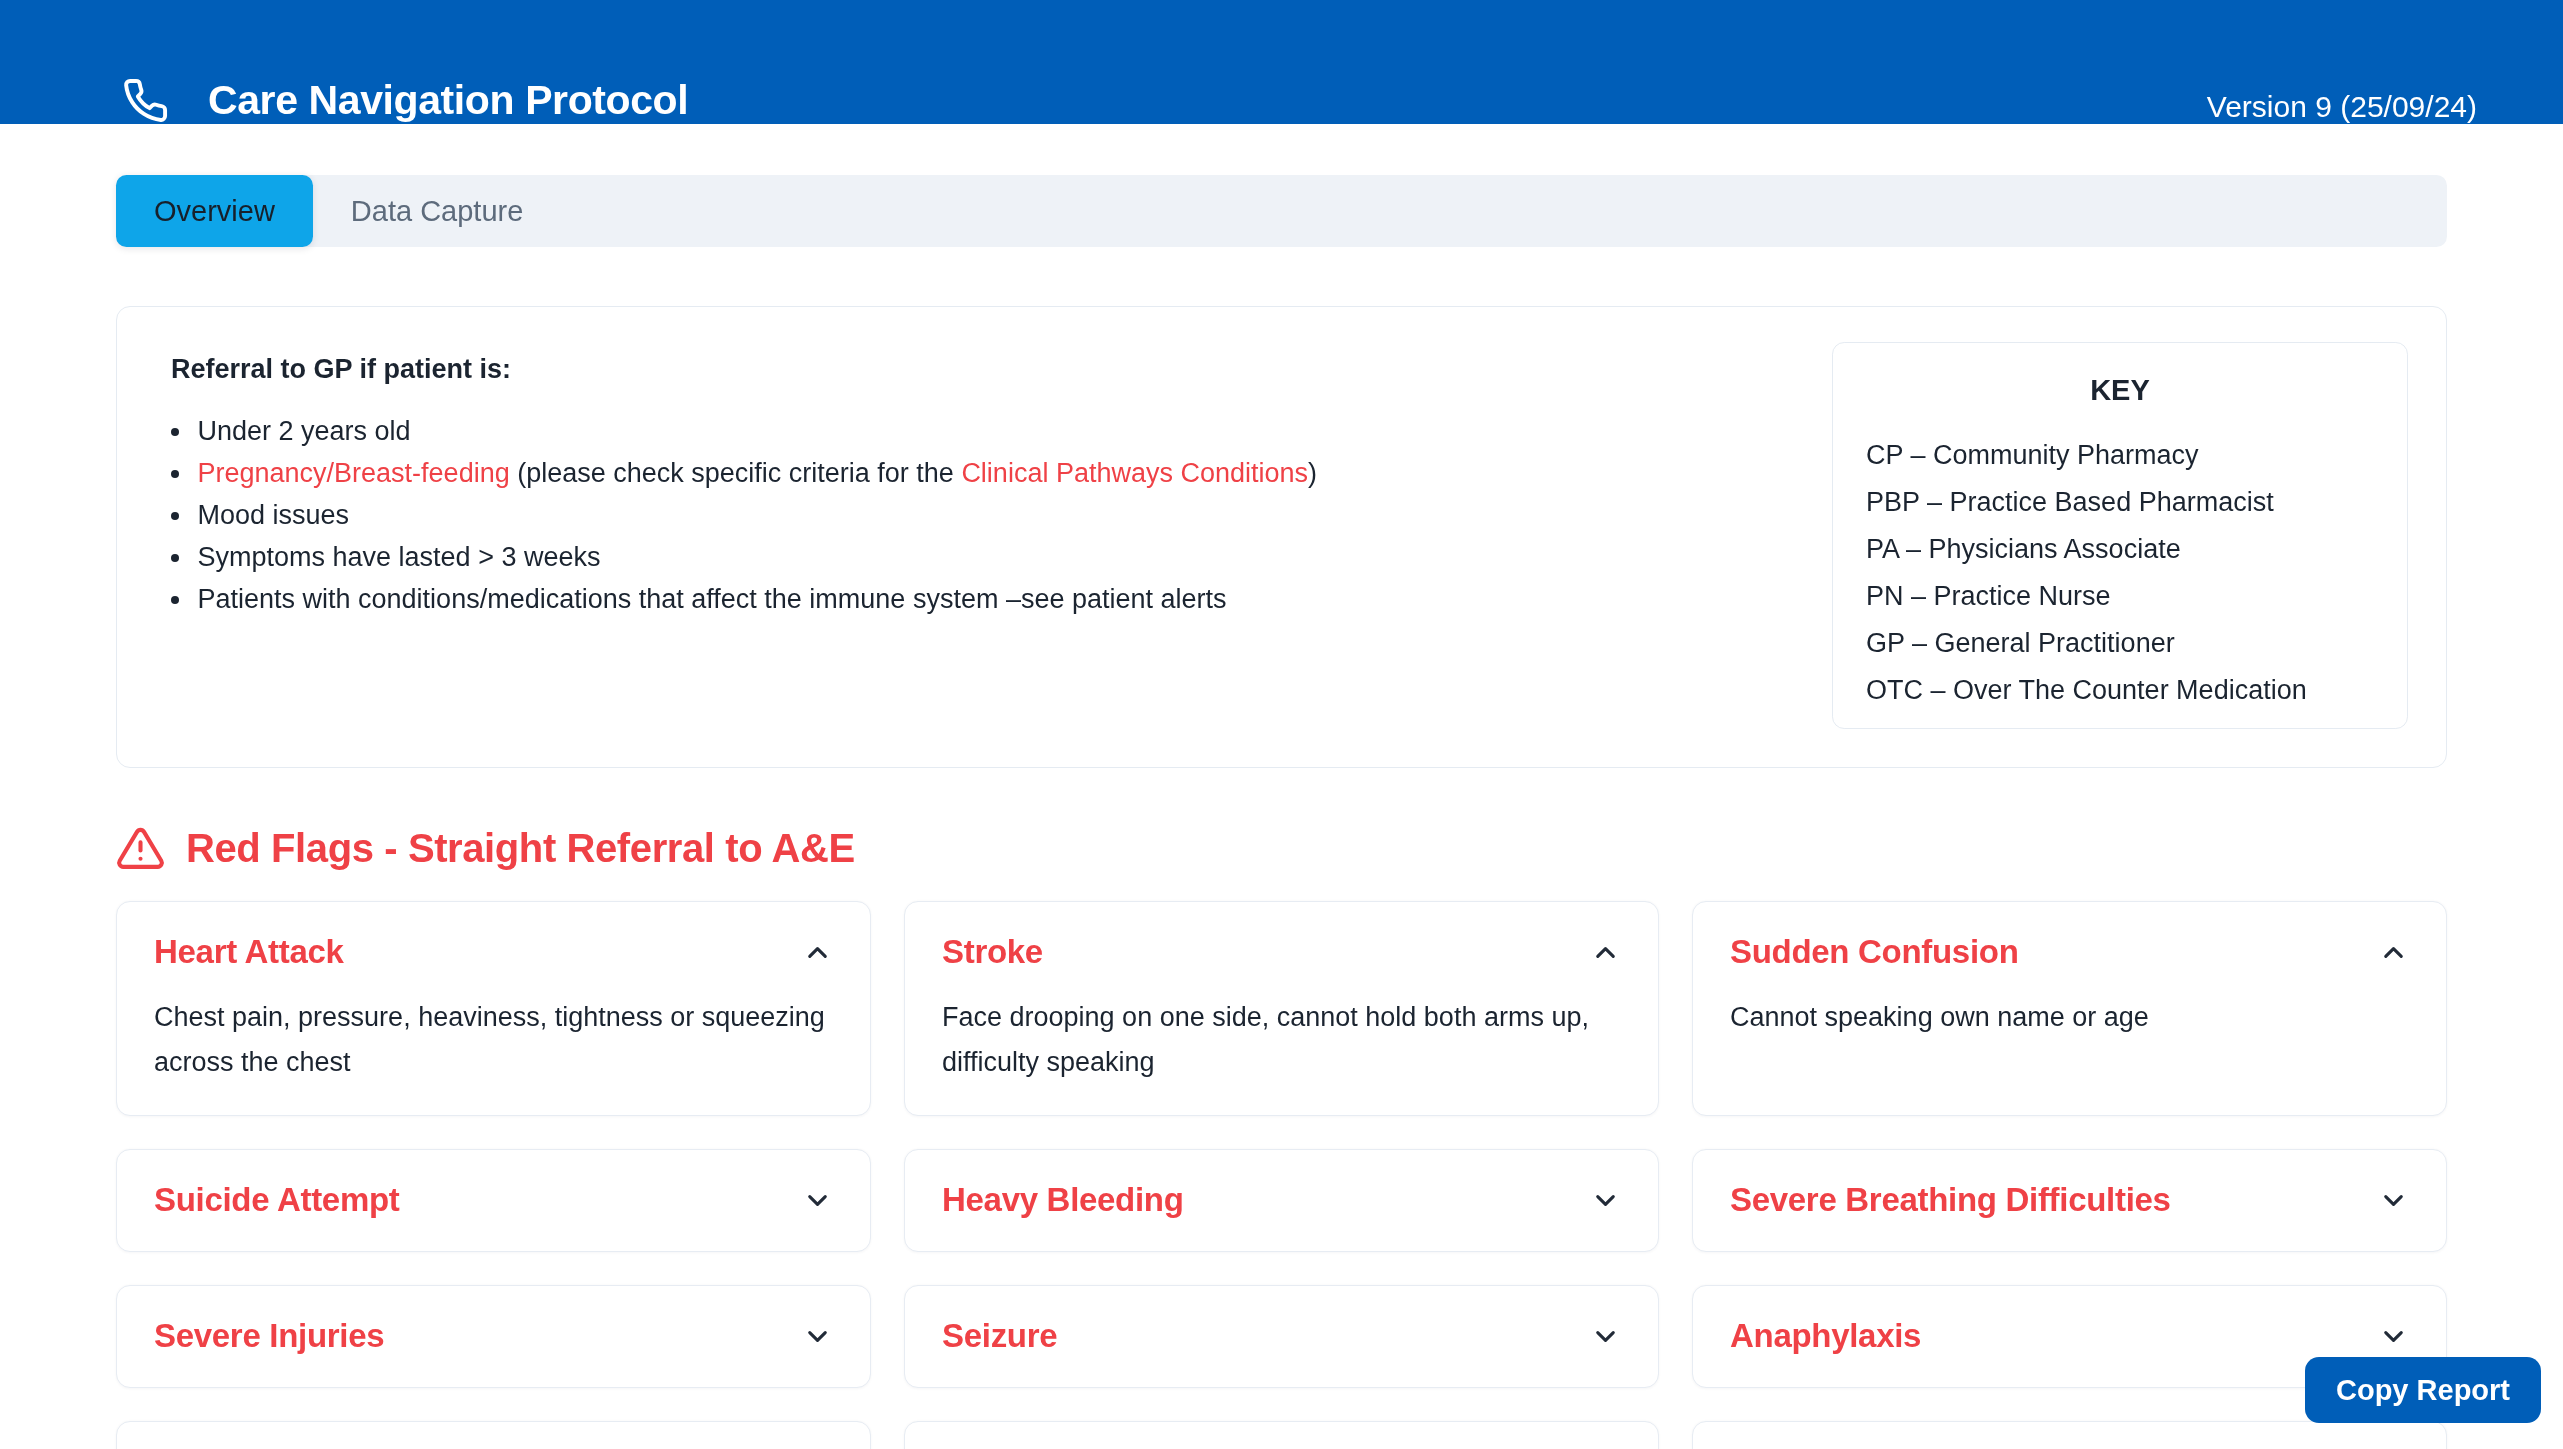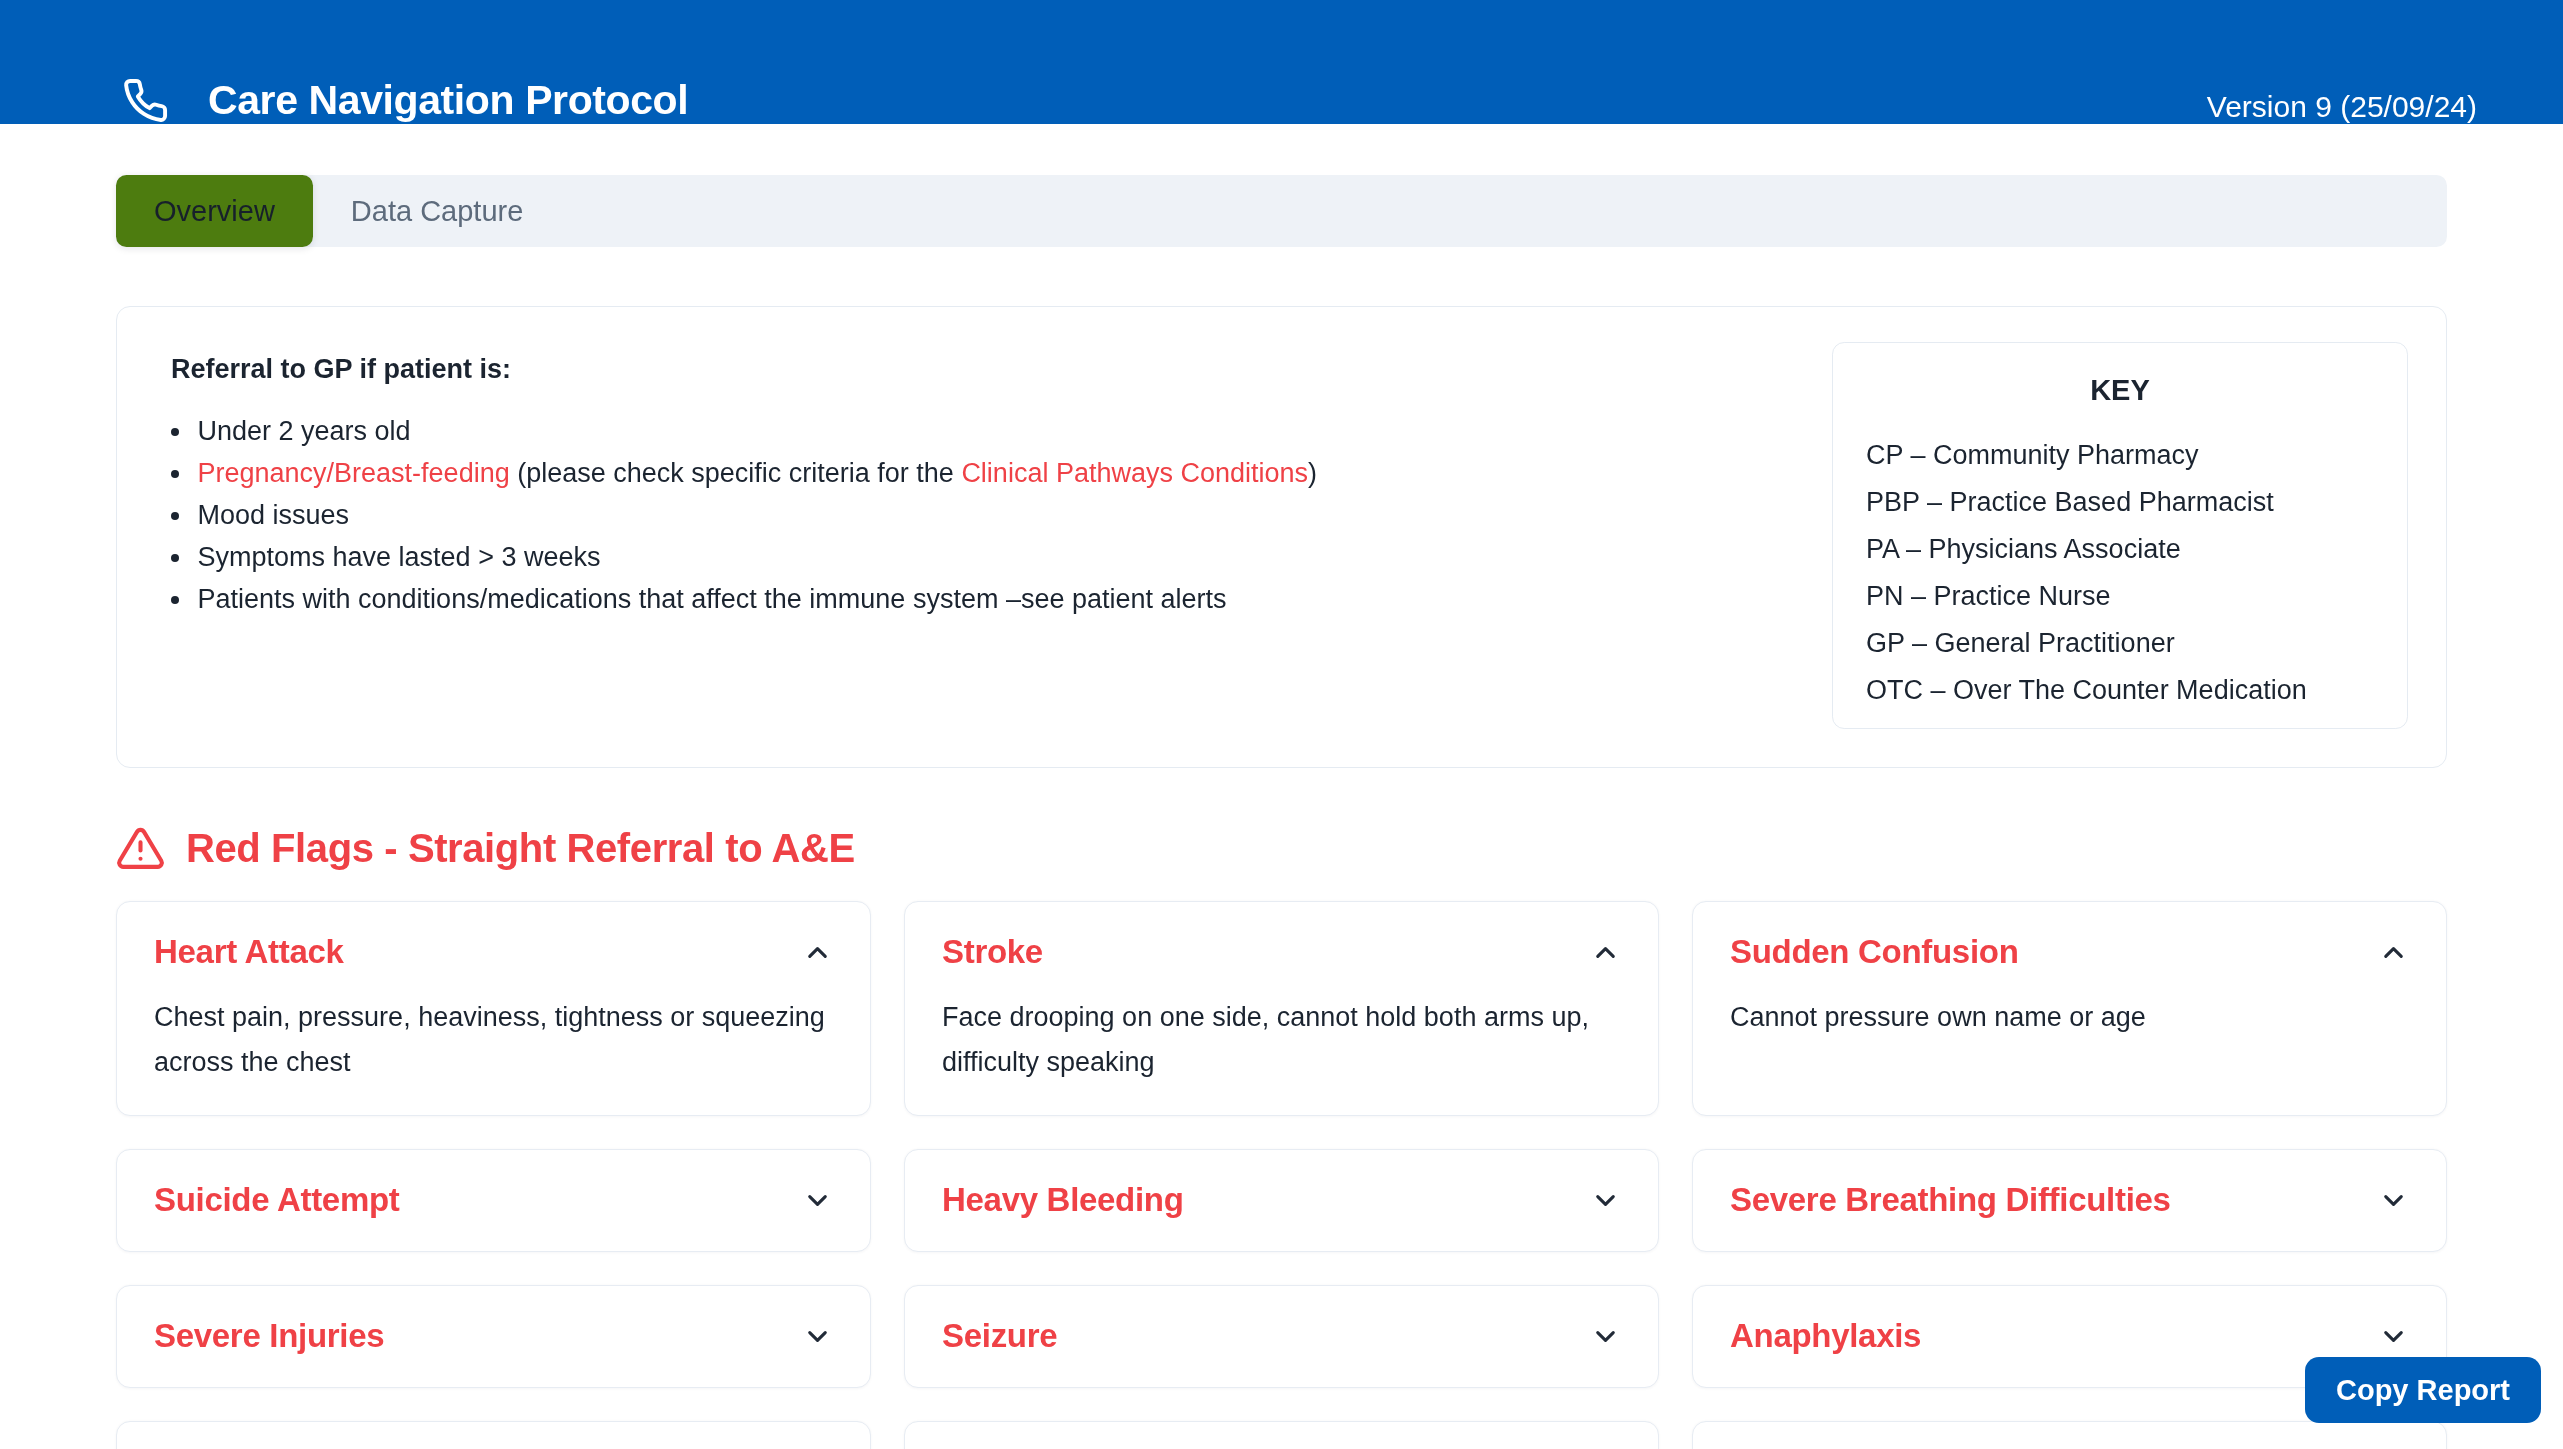--- a/index.html
+++ b/index.html
@@ -52,21 +52,21 @@
     font-family: inherit;
     font-size: 29px;
     color: #5D6B7C;
     padding: 0 38px;
     border-radius: 10.5px;
     cursor: pointer;
     display: flex;
     align-items: center;
   }
   .tab.active {
-    background: #4d7c0f;
+    background: #0ea5e9;
     color: #17202b;
     box-shadow: 0 1.7px 7px rgba(16,24,40,.10);
   }
 
   
   .referral-panel {
     margin-top: 59px;
     border: 1.7px solid #E5EBF2;
     border-radius: 14px;
     padding: 35px 38px 38px 42px;
@@ -257,21 +257,21 @@
       </article>
       <article class="card">
         <button class="card-header">
           <span class="card-title">Sudden Confusion</span>
           <span class="chevron">
             <svg width="31" height="31" viewBox="0 0 24 24" fill="none" stroke="#222B38" stroke-width="2.4" stroke-linecap="round" stroke-linejoin="round">
               <polyline points="6 15 12 9 18 15"></polyline>
             </svg>
           </span>
         </button>
-        <p class="card-desc">Cannot pressure own name or age</p>
+        <p class="card-desc">Cannot speaking own name or age</p>
       </article>
       <article class="card">
         <button class="card-header">
           <span class="card-title">Suicide Attempt</span>
           <span class="chevron">
             <svg width="31" height="31" viewBox="0 0 24 24" fill="none" stroke="#222B38" stroke-width="2.4" stroke-linecap="round" stroke-linejoin="round">
               <polyline points="6 9 12 15 18 9"></polyline>
             </svg>
           </span>
         </button>

